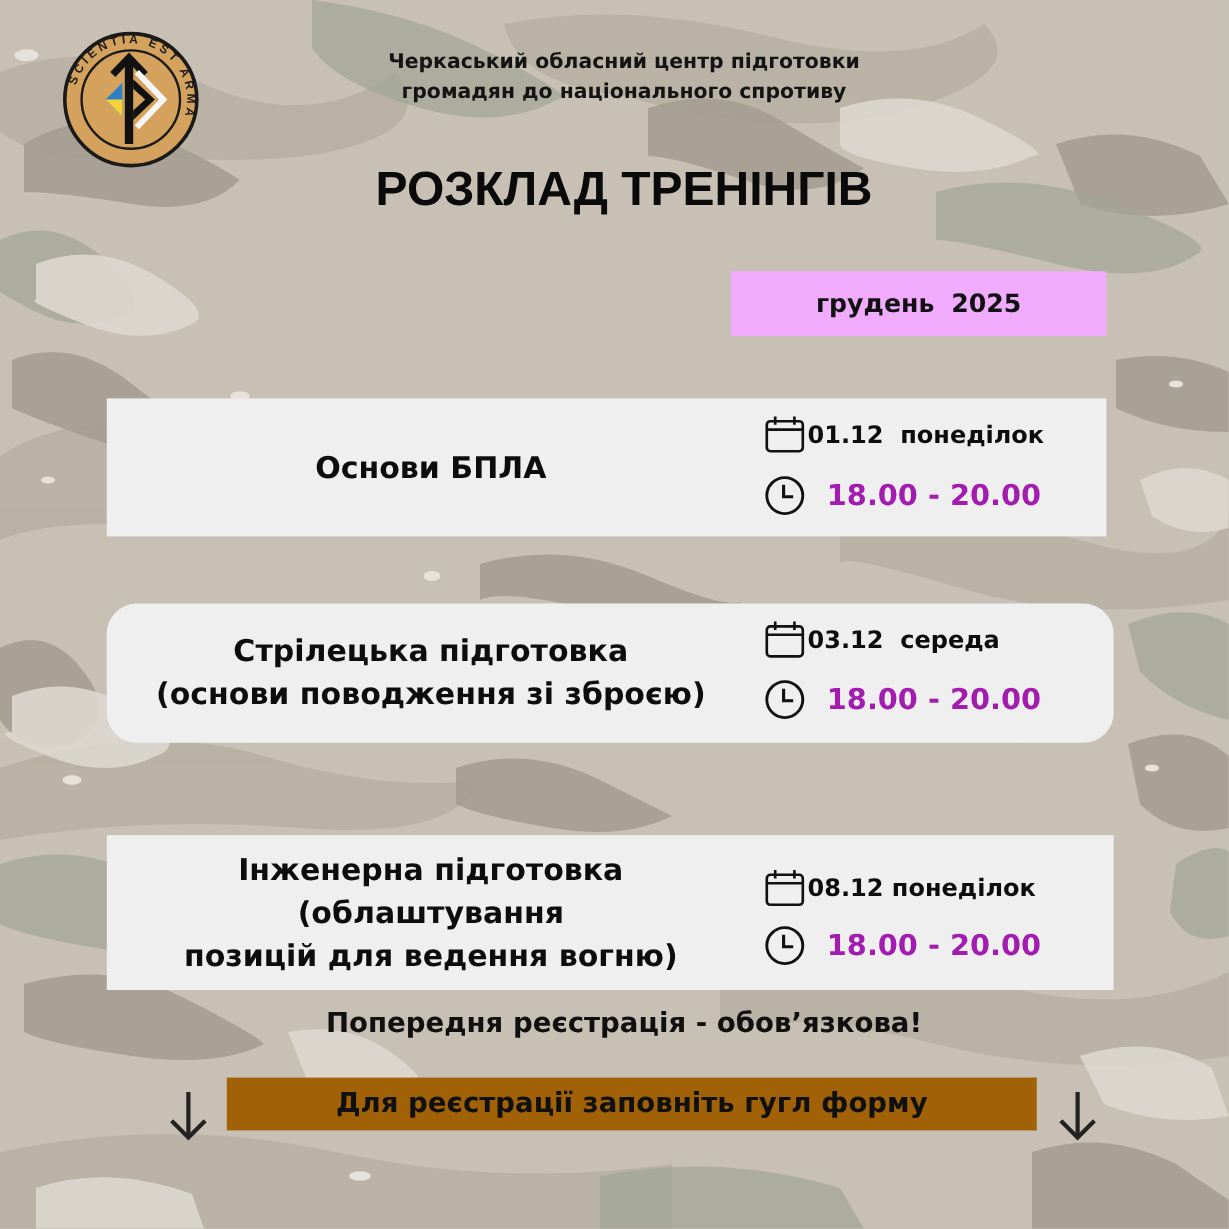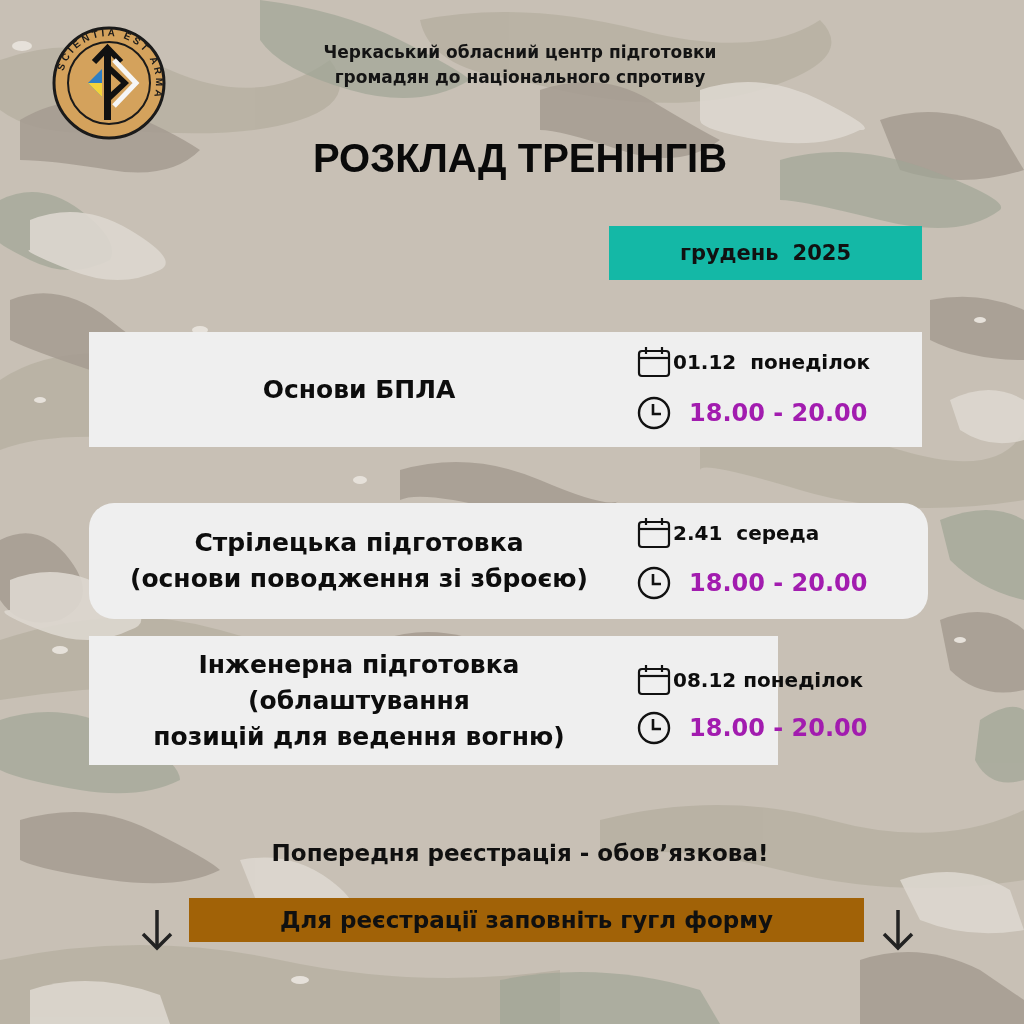--- a/index.html
+++ b/index.html
@@ -17,21 +17,21 @@
     left: 240px; top: 40px; width: 560px; text-align: center;
     font-size: 17px; font-weight: bold; line-height: 25px; color: #141414;
   }
   .main-title {
     left: 120px; top: 136px; width: 800px; text-align: center;
     font-size: 40px; font-weight: bold; letter-spacing: 0px; color: #0a0a0a;
     font-family: "Liberation Sans", sans-serif;
   }
   .month-box {
     left: 609px; top: 226px; width: 313px; height: 54px;
-    background: #14b8a6; display: flex; align-items: center; justify-content: center;
+    background: #f0abfc; display: flex; align-items: center; justify-content: center;
     font-size: 21px; font-weight: bold; color: #111; word-spacing: 8px;
   }
   .month-box span + span { margin-left: 14px; }
 
   .card { background: #efefef; left: 89px; }
   .card-title {
     position: absolute; left: 0; top: 0; bottom: 0; width: 540px;
     display: flex; align-items: center; justify-content: center; text-align: center;
     font-size: 25px; font-weight: bold; color: #0d0d0d; line-height: 36px;
   }
@@ -174,33 +174,33 @@
     </div>
   </div>
   <div class="card-meta">
     <div class="meta-row" style="top:14px;">
       <svg width="34" height="32" viewBox="0 0 34 32">
           <rect x="2" y="5" width="30" height="25" rx="3" fill="none" stroke="#111" stroke-width="2.2"></rect>
           <line x1="2" y1="12" x2="32" y2="12" stroke="#111" stroke-width="2.2"></line>
           <line x1="9" y1="1" x2="9" y2="8" stroke="#111" stroke-width="2.2"></line>
           <line x1="25" y1="1" x2="25" y2="8" stroke="#111" stroke-width="2.2"></line>
         </svg>
-      <span class="date-text">2.41  середа</span>
+      <span class="date-text">03.12  середа</span>
     </div>
     <div class="meta-row" style="top:63px;">
       <svg width="34" height="34" viewBox="0 0 34 34">
           <circle cx="17" cy="17" r="15" fill="none" stroke="#111" stroke-width="2.4"></circle>
           <polyline points="16,8 16,18 24,18" fill="none" stroke="#111" stroke-width="2.6"></polyline>
         </svg>
       <span class="time-text">18.00 - 20.00</span>
     </div>
   </div>
 </div>
 
-<div class="layer card" style="top:636px; width:689px; height:129px;">
+<div class="layer card" style="top:696px; width:839px; height:129px;">
   <div class="card-title">
     <div>
       <div>Інженерна підготовка</div>
       <div>(облаштування</div>
       <div>позицій для ведення вогню)</div>
     </div>
   </div>
   <div class="card-meta">
     <div class="meta-row" style="top:28px;">
       <svg width="34" height="32" viewBox="0 0 34 32">

